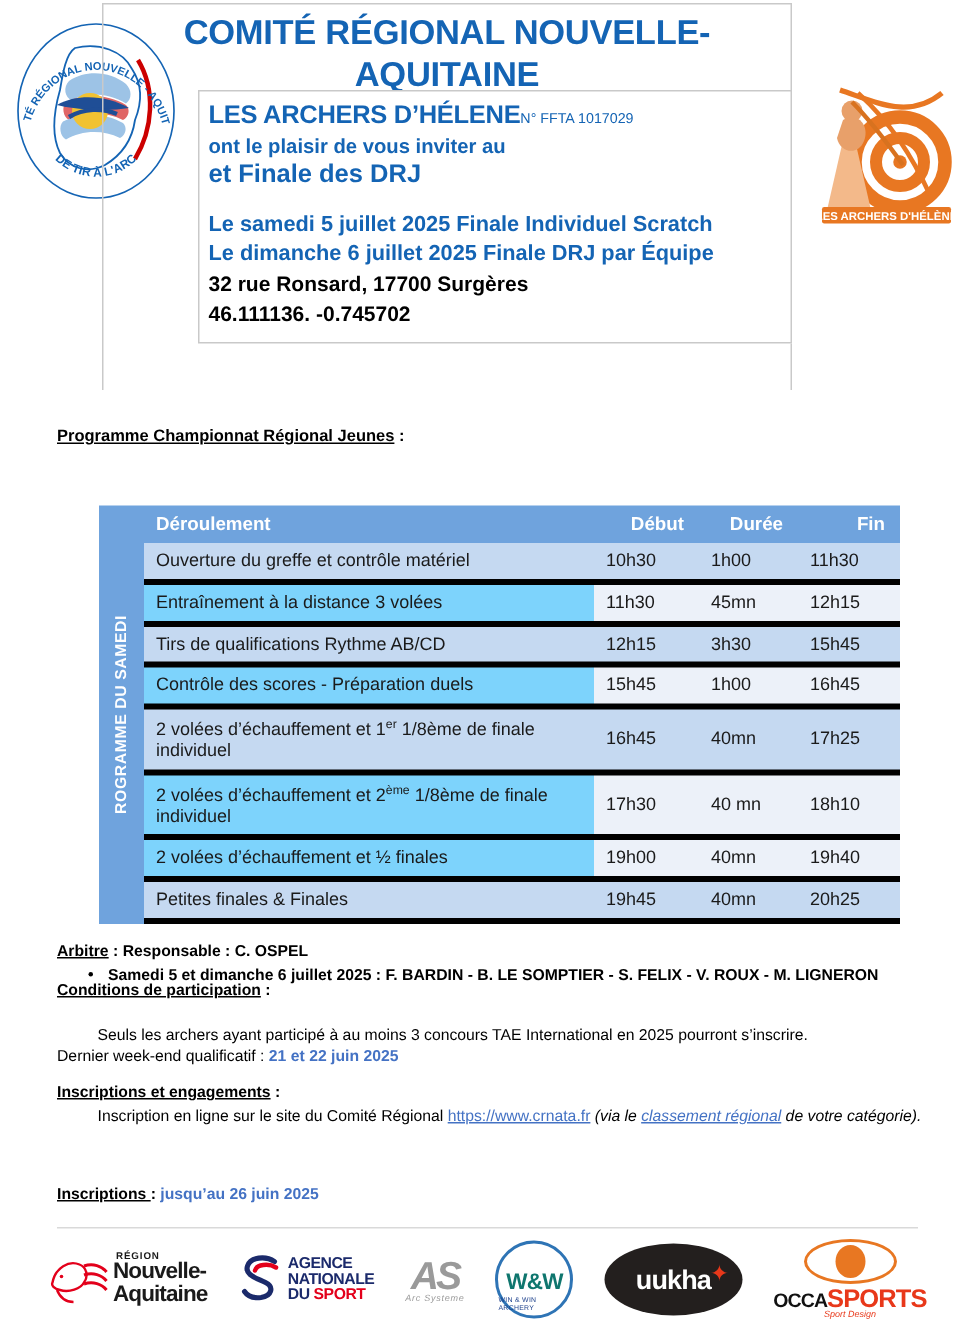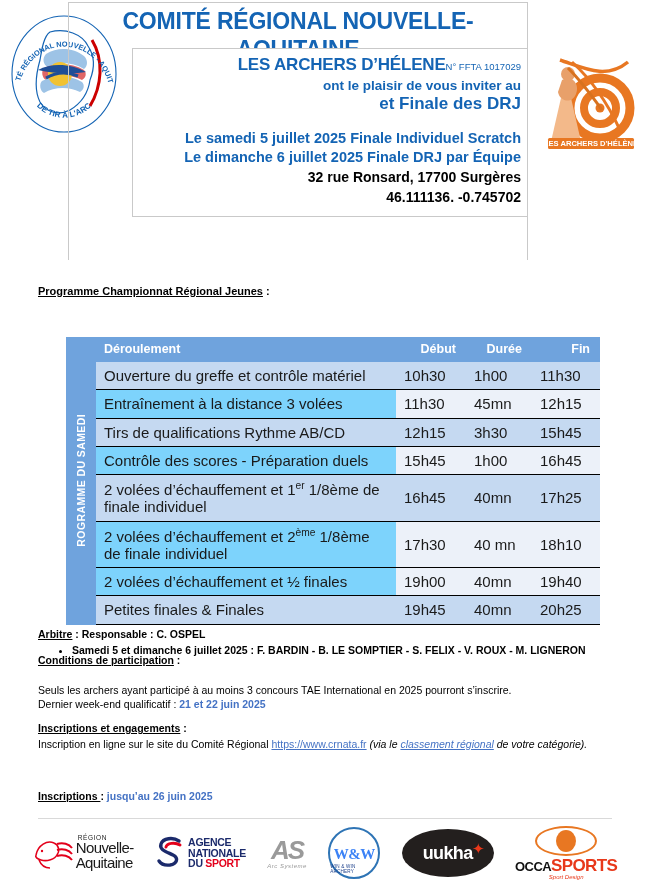--- a/index.html
+++ b/index.html
@@ -34,25 +34,25 @@
     position: absolute;
     left: 68px; top: 2px;
     width: 460px;
     border: 1px solid #c9c9c9;
     border-bottom: none;
     padding: 4px 6px 2px 6px;
     text-align: center;
   }
   .title-box-inner {
     position: absolute;
-    left: 132px; top: 48px;
+    left: 132px; top: 60px;
     width: 396px;
     border: 1px solid #c9c9c9;
     padding: 6px 6px 10px 6px;
-    text-align: right;
+    text-align: left;
     background: #fff;
   }
   .t-main {
     color: #1464b4;
     font-weight: bold;
     font-size: 23px;
     line-height: 1.22;
     letter-spacing: -0.2px;
   }
   .t-et {
@@ -147,23 +147,23 @@
     color: #ffffff;
     font-size: 12.5px;
     font-weight: bold;
     text-align: left;
     padding: 5px 6px 6px 8px;
     border: none;
     white-space: nowrap;
   }
   table.prog th.num { text-align: right; padding-right: 10px; }
   table.prog td {
-    font-size: 15px;
+    font-size: 12px;
     padding: 5px 6px 5px 8px;
-    border-bottom: 1px solid #000000;
+    border-bottom: 4px solid #000000;
     color: #1a1a1a;
     line-height: 1.15;
   }
   table.prog td.num { text-align: left; padding-right: 10px; white-space: nowrap; }
   table.prog tr.r-odd td { background: #c5d9f1; }
   table.prog tr.r-even td { background: #7dd3fc; }
   table.prog tr.r-odd td.num { background: #c5d9f1; }
   table.prog tr.r-even td.num { background: #ecf1f9; }
   sup { font-size: 0.68em; vertical-align: super; }
 
@@ -184,62 +184,62 @@
   .it { font-style: italic; }
   ul.bullets {
     margin: 4px 0 0 0;
     padding-left: 34px;
   }
   ul.bullets li {
     font-size: 10.5px;
     font-weight: bold;
     line-height: 1.3;
   }
-  .para { line-height: 1.45; margin-top: 3px; }
+  .para { line-height: 1.45; margin-top: 3px; margin-left: 27px; }
   a.link {
     color: #4472c4;
     text-decoration: underline;
   }
 
   
   .sponsors {
     position: absolute;
     left: 0; top: 818px;
     width: 650px;
     height: 70px;
     display: flex;
     align-items: center;
     justify-content: space-around;
     padding: 0 22px;
   }
   .sponsor { display: flex; align-items: center; }
 
   .sp-na { display:flex; align-items:center; gap:3px; }
   .sp-na-txt {
-    font-size: 15px; font-weight: normal; line-height: 0.98;
+    font-size: 15px; font-weight: bold; line-height: 0.98;
     color: #1a1a1a; letter-spacing: -0.6px; text-align:left;
   }
   .sp-na-region { font-size: 6.5px; letter-spacing: 0.6px; display:block; margin-left:2px;}
 
   .sp-ans { display:flex; align-items:center; gap:3px; }
   .sp-ans-txt { font-size: 10.5px; font-weight: bold; line-height: 1.02; color:#1b2a6b; letter-spacing:-0.3px;}
   .sp-ans-sport { color:#e3001b; }
 
   .sp-as-txt {
     font-size: 26px; font-weight: bold; font-style: italic;
     color:#9a9a9a; letter-spacing:-2px; line-height:1;
   }
   .sp-as-sub { font-size:6px; font-style:italic; color:#9a9a9a; letter-spacing:0.5px; text-align:center;}
 
   .sp-ww {
     width:52px; height:52px; border-radius:50%;
     border:2.5px solid #2e74b5; background:#fff;
     display:flex; flex-direction:column; align-items:center; justify-content:center;
   }
-  .sp-ww-main { font-size:15px; font-weight:bold; color:#3b82f6; letter-spacing:-0.5px; line-height:1; margin-top:14px;font-family:Liberation Serif, serif;}
+  .sp-ww-main { font-size:15px; font-weight:bold; color:#0f766e; letter-spacing:-0.5px; line-height:1; margin-top:14px;}
   .sp-ww-sub { font-size:4.6px; color:#1b3f8b; letter-spacing:0.2px; margin-top:2px;}
 
   .sp-uukha {
     width:92px; height:48px; background:#231f1e; border-radius:50%;
     display:flex; align-items:center; justify-content:center; position:relative;
   }
   .sp-uukha-txt { color:#fff; font-size:18px; font-weight:bold; letter-spacing:-0.6px;}
   .sp-uukha-star { position:absolute; right:9px; top:11px; color:#e8381a; font-size:15px;}
 
   .sp-occa { display:flex; flex-direction:column; align-items:center; }

